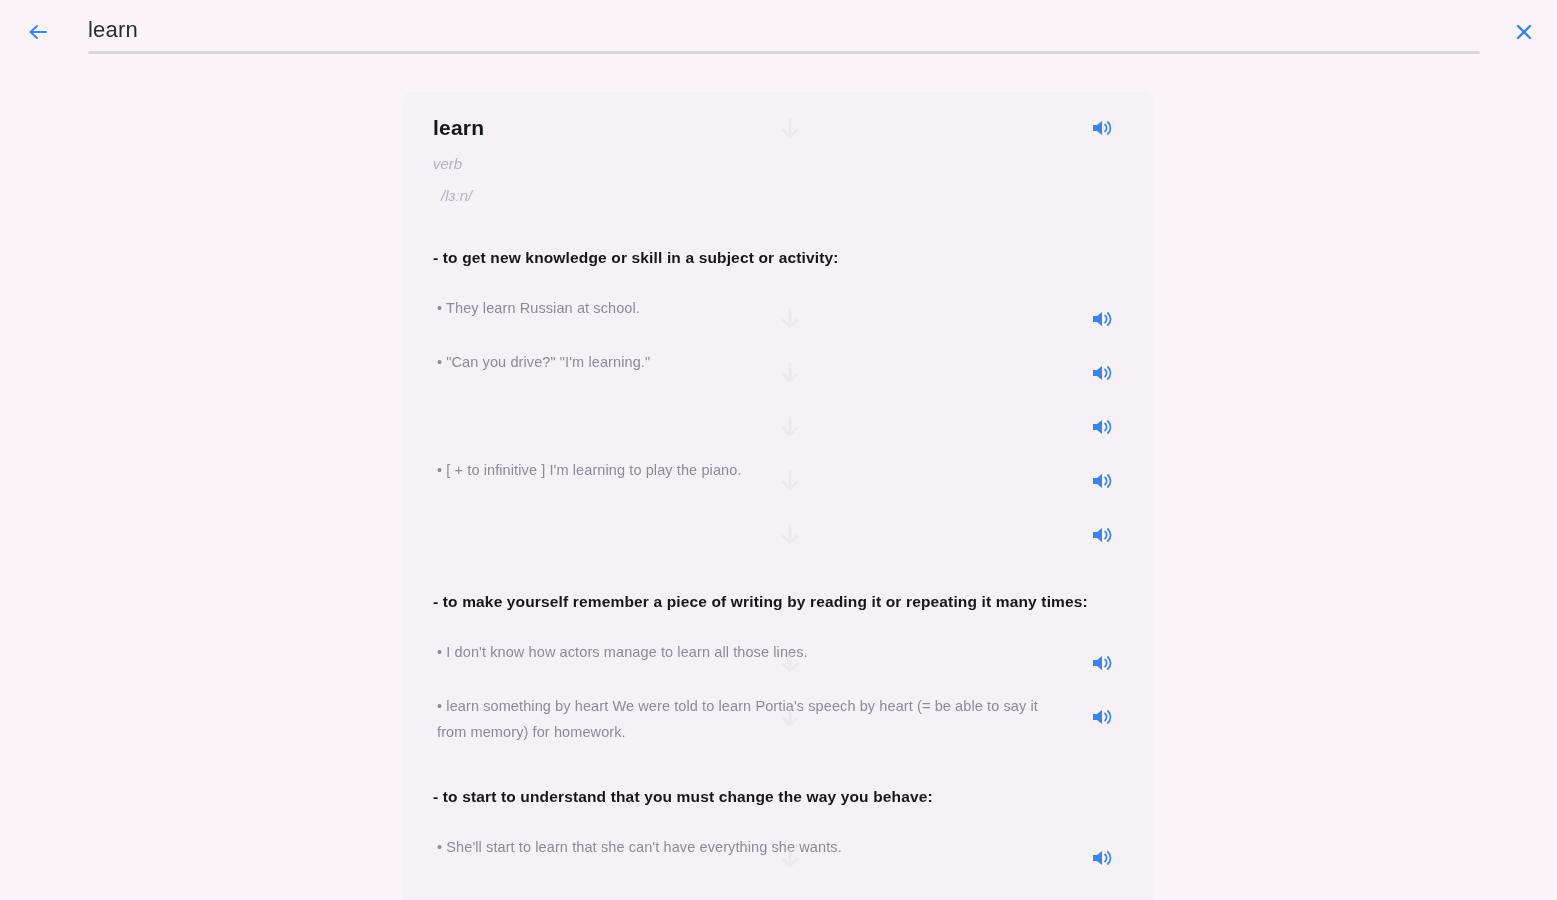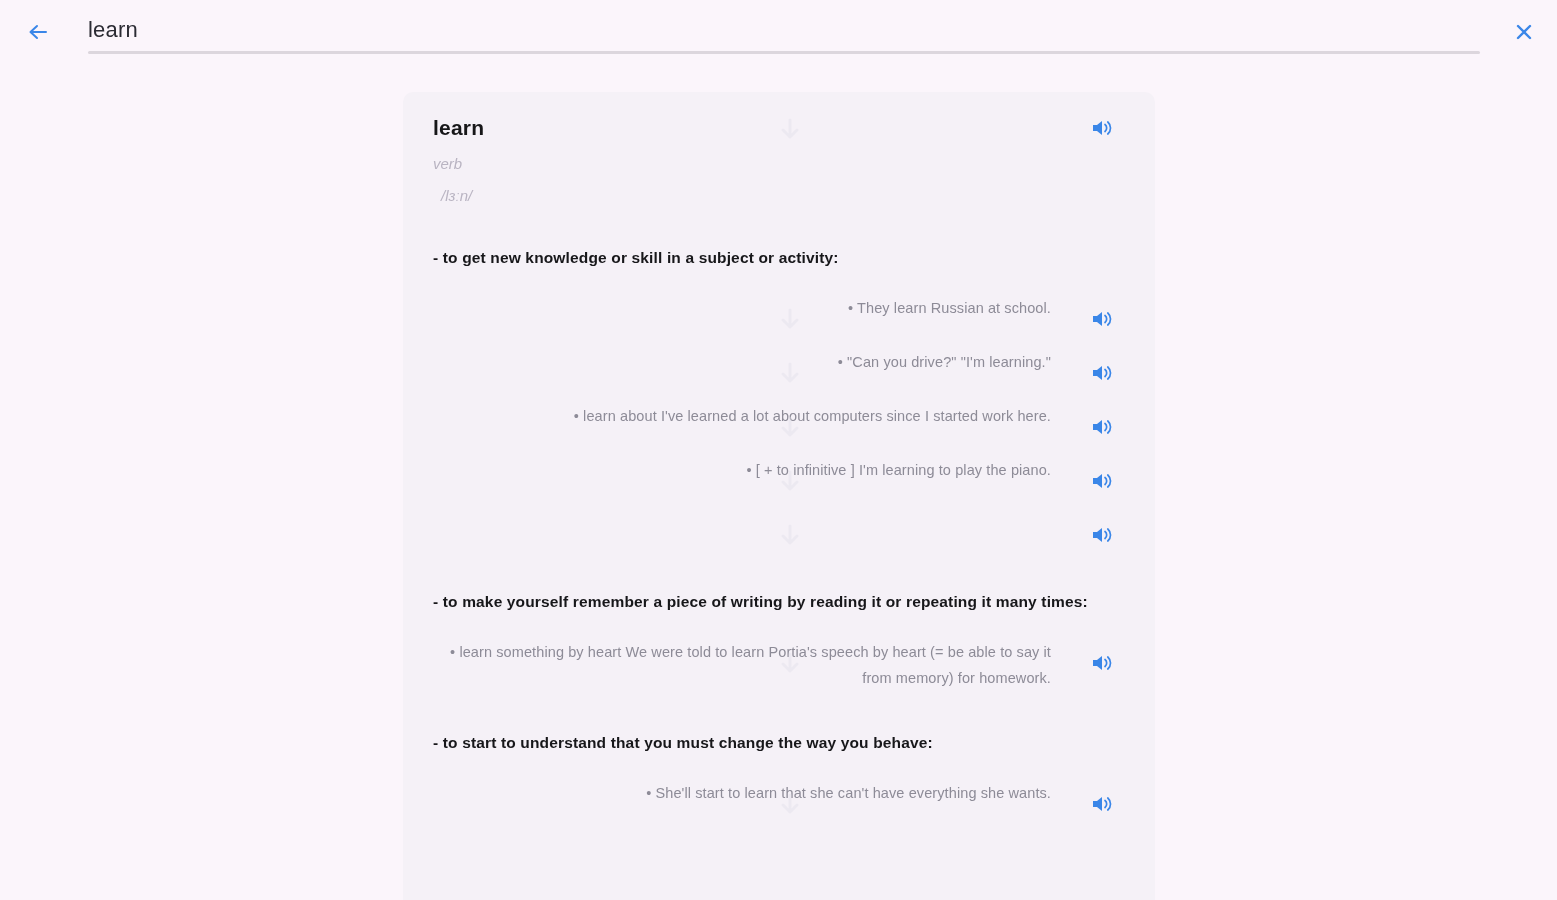--- a/index.html
+++ b/index.html
@@ -107,21 +107,21 @@
     margin-top: 37px;
     margin-left: 14px;
     font-size: 15.5px;
     font-weight: bold;
     color: #17171a;
     line-height: 29px;
     letter-spacing: .15px;
     max-width: 676px;
   }
 
-  .examples { margin-top: 8px; text-align: right; }
+  .examples { margin-top: 8px; }
 
   .example-row {
     position: relative;
     min-height: 54px;
     padding: 15px 70px 0 18px;
   }
   .example-text {
     font-size: 14.5px;
     color: #8d8b97;
     line-height: 26px;
@@ -227,21 +227,20 @@
         <div class="row-speaker">
           <svg class="icon" width="22" height="20" viewBox="0 0 22 20">
             <path d="M2 7 H6 L11 3 V17 L6 13 H2 Z" fill="#3a86e8"></path>
             <path d="M14 6.5 A4.5 4.5 0 0 1 14 13.5" fill="none" stroke="#3a86e8" stroke-width="1.7" stroke-linecap="round"></path>
             <path d="M16.8 4 A8 8 0 0 1 16.8 16" fill="none" stroke="#3a86e8" stroke-width="1.7" stroke-linecap="round"></path>
           </svg>
         </div>
       </div>
 
       <div class="example-row">
-        <div class="example-text">• learn about I've learned a lot about computers since I started work here.</div>
         <svg class="watermark wm-row" width="22" height="26" viewBox="0 0 22 26">
           <path d="M11 2 V16 M4 12 L11 19 L18 12" fill="none" stroke="#e3e0ea" stroke-width="3" stroke-linecap="round" stroke-linejoin="round"></path>
         </svg>
         <div class="row-speaker">
           <svg class="icon" width="22" height="20" viewBox="0 0 22 20">
             <path d="M2 7 H6 L11 3 V17 L6 13 H2 Z" fill="#3a86e8"></path>
             <path d="M14 6.5 A4.5 4.5 0 0 1 14 13.5" fill="none" stroke="#3a86e8" stroke-width="1.7" stroke-linecap="round"></path>
             <path d="M16.8 4 A8 8 0 0 1 16.8 16" fill="none" stroke="#3a86e8" stroke-width="1.7" stroke-linecap="round"></path>
           </svg>
         </div>
@@ -271,20 +270,33 @@
             <path d="M14 6.5 A4.5 4.5 0 0 1 14 13.5" fill="none" stroke="#3a86e8" stroke-width="1.7" stroke-linecap="round"></path>
             <path d="M16.8 4 A8 8 0 0 1 16.8 16" fill="none" stroke="#3a86e8" stroke-width="1.7" stroke-linecap="round"></path>
           </svg>
         </div>
       </div>
     </div>
 
     <div class="sense">- to make yourself remember a piece of writing by reading it or repeating it many times:</div>
     <div class="examples">
 
+      <div class="example-row">
+        <div class="example-text">• I don't know how actors manage to learn all those lines.</div>
+        <svg class="watermark wm-row" width="22" height="26" viewBox="0 0 22 26">
+          <path d="M11 2 V16 M4 12 L11 19 L18 12" fill="none" stroke="#e3e0ea" stroke-width="3" stroke-linecap="round" stroke-linejoin="round"></path>
+        </svg>
+        <div class="row-speaker">
+          <svg class="icon" width="22" height="20" viewBox="0 0 22 20">
+            <path d="M2 7 H6 L11 3 V17 L6 13 H2 Z" fill="#3a86e8"></path>
+            <path d="M14 6.5 A4.5 4.5 0 0 1 14 13.5" fill="none" stroke="#3a86e8" stroke-width="1.7" stroke-linecap="round"></path>
+            <path d="M16.8 4 A8 8 0 0 1 16.8 16" fill="none" stroke="#3a86e8" stroke-width="1.7" stroke-linecap="round"></path>
+          </svg>
+        </div>
+      </div>
 
       <div class="example-row">
         <div class="example-text">• learn something by heart We were told to learn Portia's speech by heart (= be able to say it from memory) for homework.</div>
         <svg class="watermark wm-row" width="22" height="26" viewBox="0 0 22 26">
           <path d="M11 2 V16 M4 12 L11 19 L18 12" fill="none" stroke="#e3e0ea" stroke-width="3" stroke-linecap="round" stroke-linejoin="round"></path>
         </svg>
         <div class="row-speaker">
           <svg class="icon" width="22" height="20" viewBox="0 0 22 20">
             <path d="M2 7 H6 L11 3 V17 L6 13 H2 Z" fill="#3a86e8"></path>
             <path d="M14 6.5 A4.5 4.5 0 0 1 14 13.5" fill="none" stroke="#3a86e8" stroke-width="1.7" stroke-linecap="round"></path>

